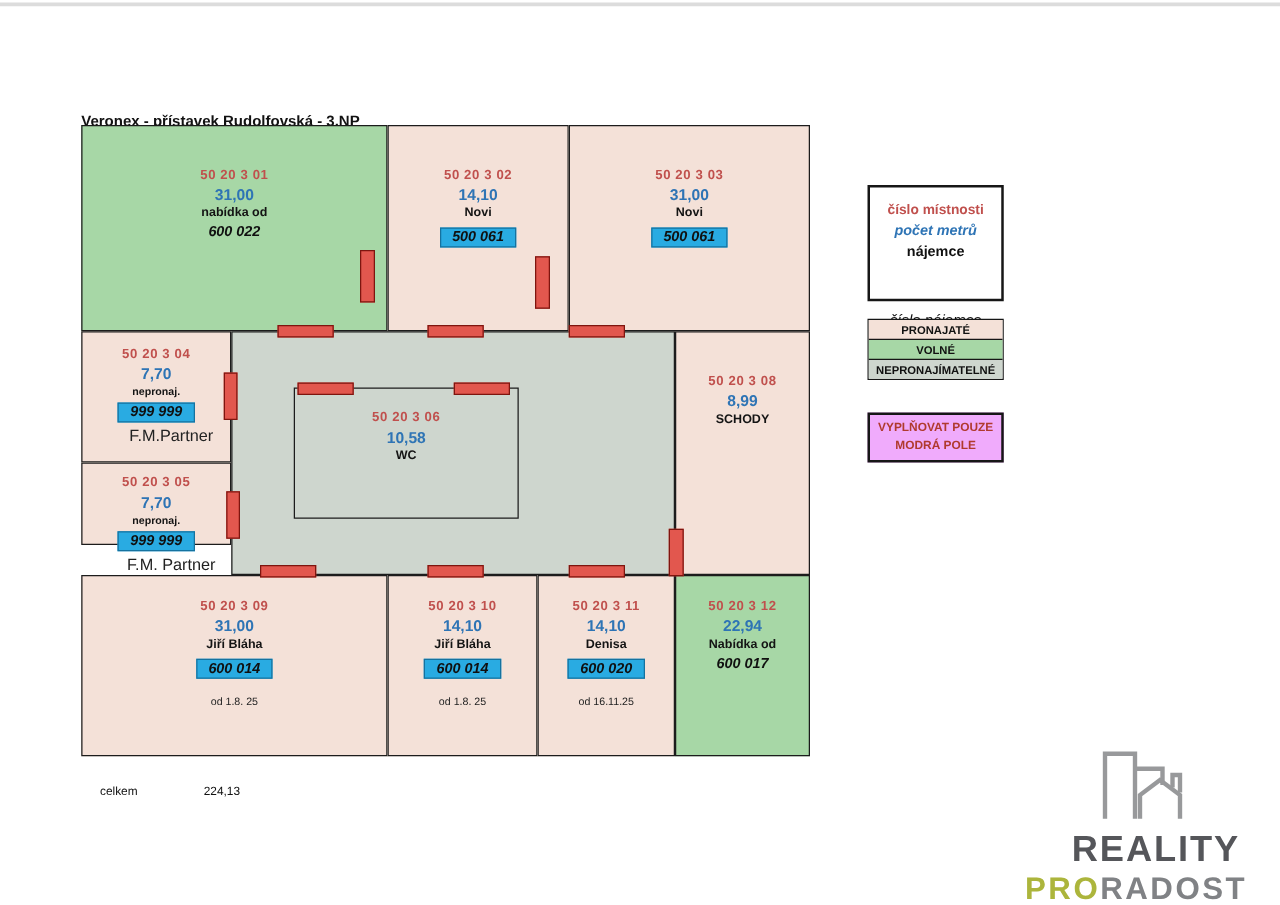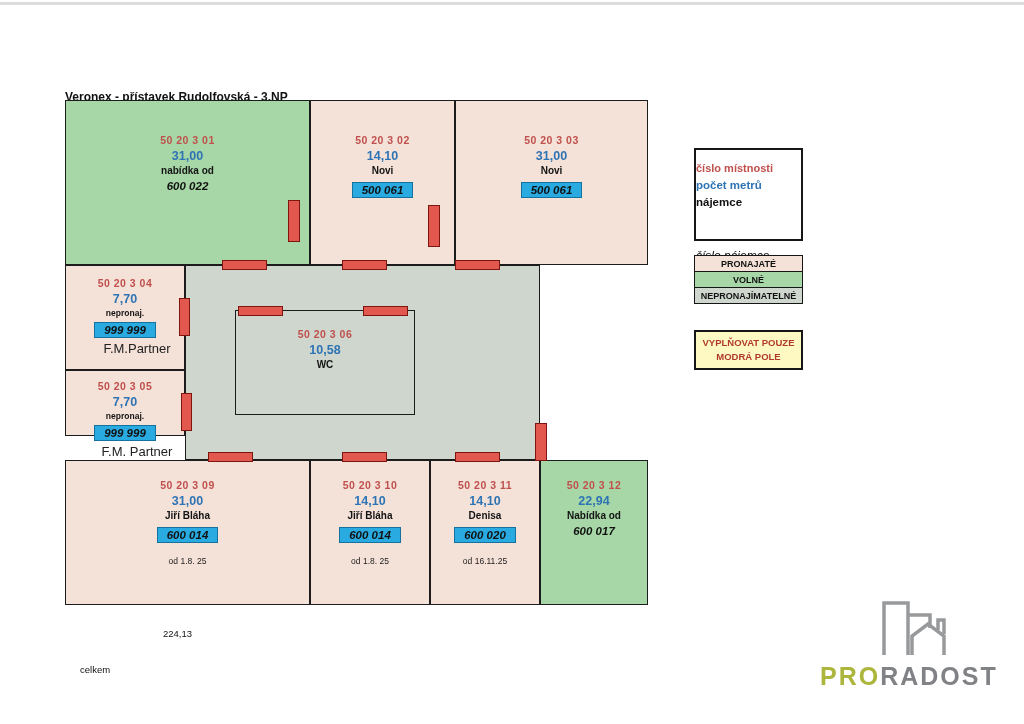--- a/index.html
+++ b/index.html
@@ -20,37 +20,37 @@
   .rarea  { color:#2e74b5; font-weight:bold; font-size:12.5px; margin-bottom:2px; }
   .rtenant{ color:#141414; font-weight:bold; font-size:10px; margin-bottom:4px; }
   .rnum   { color:#101010; font-weight:bold; font-style:italic; font-size:11.5px; }
   .blue-field { display:inline-block; background:#29abe2; border:1px solid #15729f; padding:1px 9px; }
   .rsub   { font-size:13px; color:#222; margin-top:3px;margin-left:24px; }
   .rnote  { font-size:8.5px; color:#222; margin-top:13px; }
   .door   { position:absolute; background:#e2574e; border:1px solid #7e150f; z-index:5; }
 
   .chodba-labels { position:absolute; left:355px; top:227px; width:115px; text-align:center; }
 
-  .legend { position:absolute; left:694px; top:148px; width:109px; height:93px; border:2px solid #161616; background:#fff; padding-top:12px; }
+  .legend { position:absolute; left:694px; top:148px; width:109px; height:93px; border:2px solid #161616; background:#fff; text-align:center; padding-top:12px; }
   .legend .l1 { color:#c0504d; font-weight:bold; font-size:11px; margin-bottom:5px; }
-  .legend .l2 { color:#2e74b5; font-weight:bold; font-size:11.5px; margin-bottom:5px; }
+  .legend .l2 { color:#2e74b5; font-weight:bold; font-style:italic; font-size:11.5px; margin-bottom:5px; }
   .legend .l3 { color:#111; font-weight:bold; font-size:11.5px; margin-bottom:5px; }
   .legend .l4 { color:#111; font-style:italic; font-size:12px;margin-top:41px; }
 
   .statuskey { position:absolute; left:694px; top:255px; width:109px; border:1px solid #161616; }
   .statusrow { font-size:9px; font-weight:bold; text-align:center; padding:2.5px 0; color:#111; border-bottom:1px solid #161616; }
   .statusrow:last-child { border-bottom:none; }
   .s-rented { background:#f4e1d8; }
   .s-free   { background:#a7d7a6; }
   .s-non    { background:#ced6ce; }
 
-  .notebox { position:absolute; left:694px; top:330px; width:109px; background:#fef9c3; border:2px solid #161616; text-align:center; padding:4px 0; }
+  .notebox { position:absolute; left:694px; top:330px; width:109px; background:#f0abfc; border:2px solid #161616; text-align:center; padding:4px 0; }
   .notebox div { color:#b03a2e; font-weight:bold; font-size:9.5px; line-height:1.45; }
 
-  .total-label { position:absolute; left:80px;  top:628px; font-size:9.5px; color:#111;margin-top:36px; }
+  .total-label { position:absolute; left:80px;  top:628px; font-size:9.5px; color:#111; }
   .total-value { position:absolute; left:163px; top:628px; font-size:9.5px; color:#111; }
 
   .logo { position:absolute; left:820px; top:590px; width:172px; text-align:right; }
   .logo .icon-wrap { padding-right:36px; }
   .logo-reality { font-size:29px; font-weight:bold; color:#55565a; letter-spacing:1.5px; line-height:1; margin-top:5px; }
   .logo-proradost { font-size:25px; font-weight:bold; letter-spacing:2px; line-height:1; margin-top:4px; }
   .logo-pro { color:#acb53c; }
   .logo-radost { color:#808285; }
 </style>
 </head>
@@ -106,20 +106,27 @@
         <div class="rid">50 20 3 05</div>
         <div class="rarea">7,70</div>
         <div class="rtenant" style="font-size:8.5px;margin-bottom:2px;">nepronaj.</div>
         <div class="rnum blue-field">999 999</div>
         <div class="rsub">F.M. Partner</div>
       </div>
     </div>
 
     <div class="room fill-gray" style="left:120px;top:165px;width:355px;height:195px;"></div>
 
+    <div class="room fill-pink" style="left:475px;top:165px;width:108px;height:195px;">
+      <div class="labels" style="padding-top:33px;">
+        <div class="rid">50 20 3 08</div>
+        <div class="rarea">8,99</div>
+        <div class="rtenant">SCHODY</div>
+      </div>
+    </div>
 
     <div class="room fill-gray" style="left:170px;top:210px;width:180px;height:105px;">
       <div class="labels" style="padding-top:17px;">
         <div class="rid">50 20 3 06</div>
         <div class="rarea">10,58</div>
         <div class="rtenant">WC</div>
       </div>
     </div>
 
 
@@ -202,16 +209,17 @@
     <div class="icon-wrap">
       <svg width="80" height="66" viewBox="0 0 80 66" aria-hidden="true">
         <g fill="none" stroke="#98999b" stroke-width="3.5">
           <path d="M8 65 V13 H32 V65"></path>
           <path d="M32 25 H54 V38"></path>
           <path d="M36 65 V46 L52 34 L68 46 V65"></path>
           <path d="M62 40 V30 H68 V44"></path>
         </g>
       </svg>
     </div>
+    <div class="logo-reality">REALITY</div>
     <div class="logo-proradost"><span class="logo-pro">PRO</span><span class="logo-radost">RADOST</span></div>
   </div>
 
 </div>
 
 </body></html>

